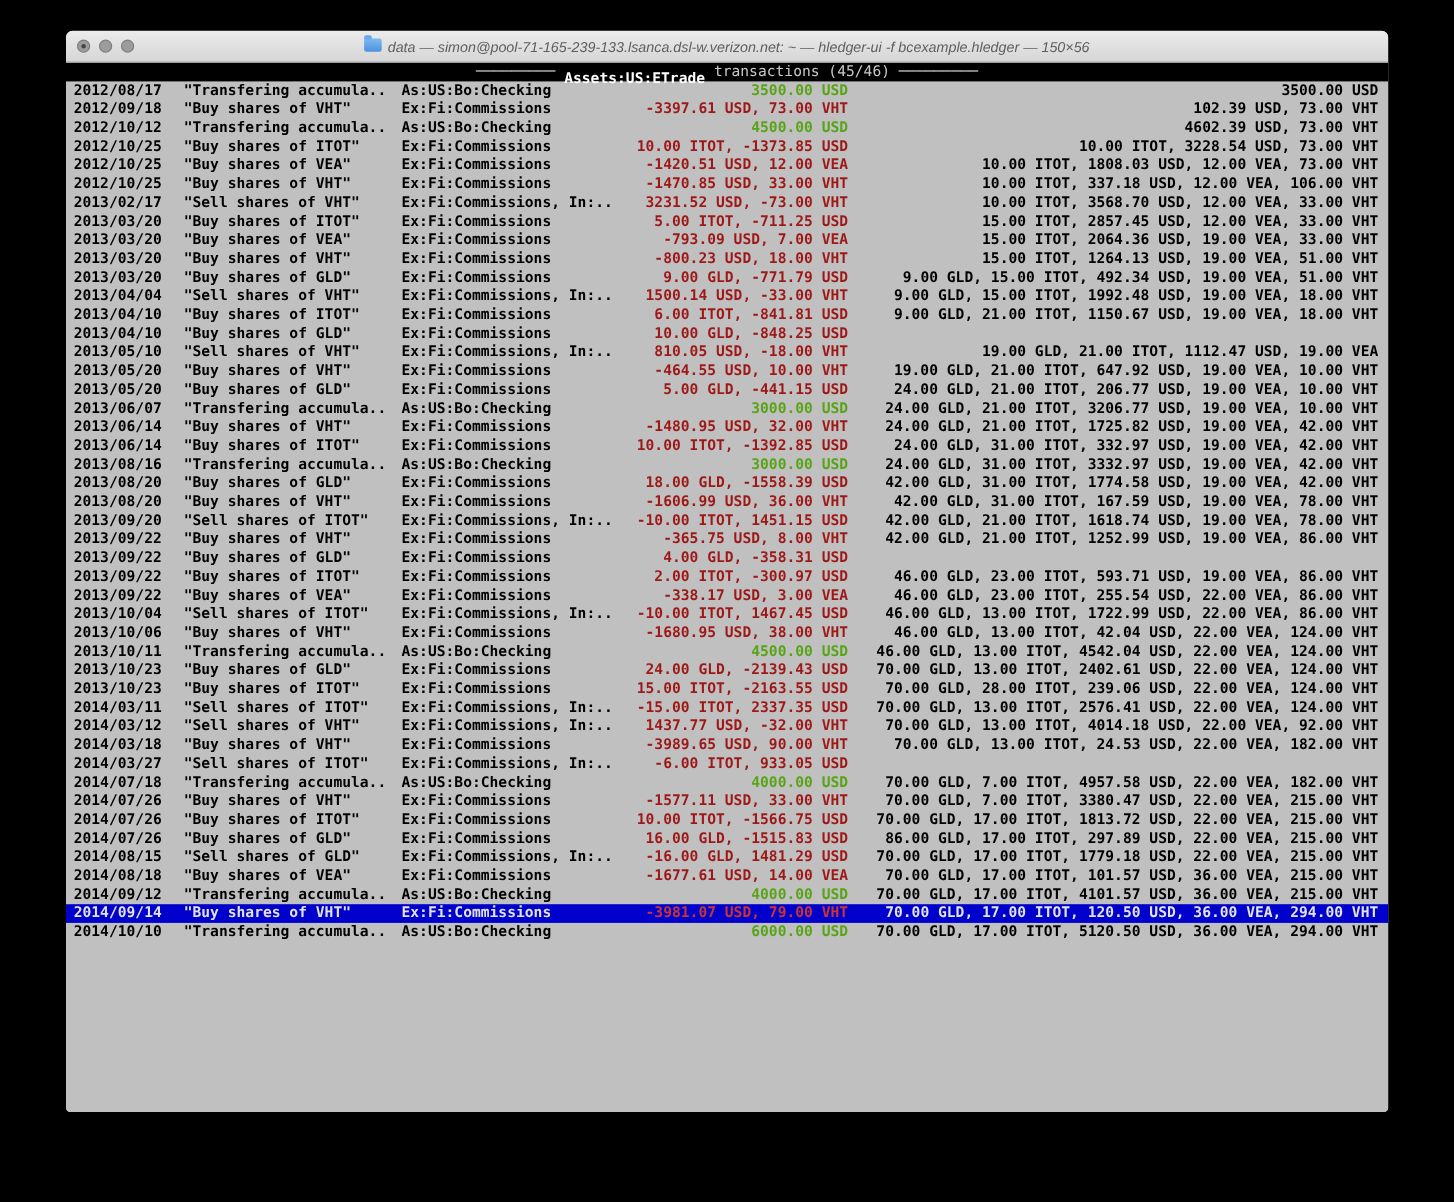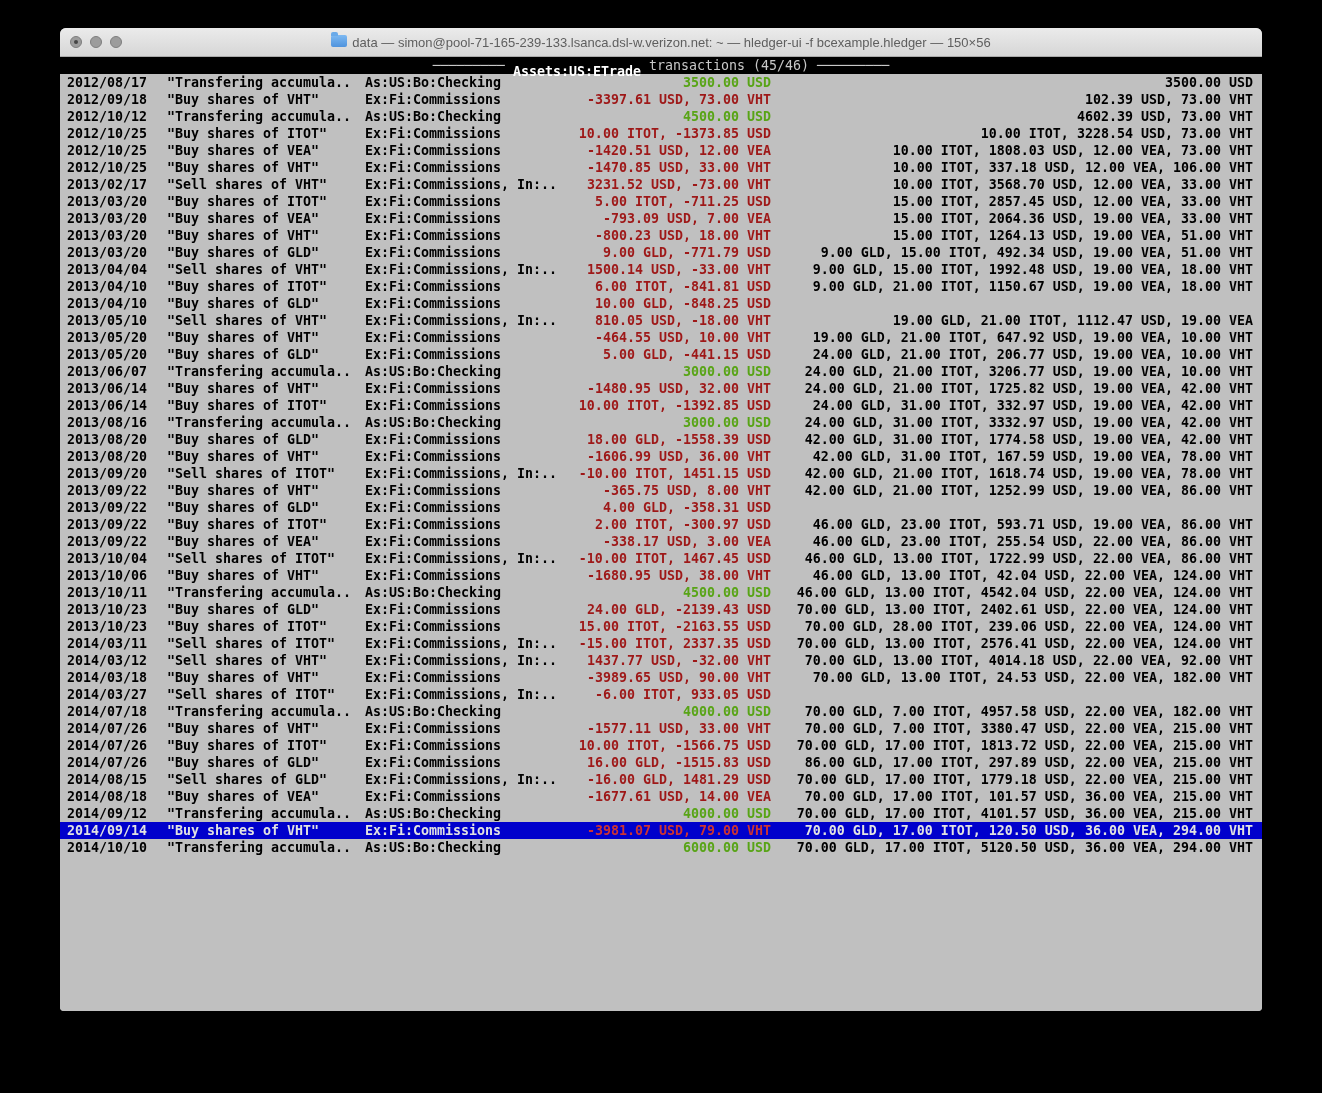--- a/index.html
+++ b/index.html
@@ -13,21 +13,21 @@
     box-shadow:0 0 0 1px rgba(0,0,0,.55);
   }
   .titlebar{
     height:28px;background:linear-gradient(#ebebeb,#d6d6d6);
     border-bottom:1px solid #aaa;position:relative;
     display:flex;align-items:center;justify-content:center;
   }
   .lights{position:absolute;left:10px;top:8px;display:flex;gap:8px;}
   .light{width:12px;height:12px;border-radius:50%;background:#9c9c9c;border:1px solid #7e7e7e;box-sizing:border-box;position:relative;}
   .light.close::after{content:"";position:absolute;left:3px;top:3px;width:4px;height:4px;border-radius:50%;background:#454545;}
-  .wtitle{display:flex;gap:5px;max-width:1050px;}
+  .wtitle{display:flex;gap:5px;max-width:1050px;font-style:italic;}
   .wtitle .ttext{font-size:13px;color:#5e5e5e;white-space:nowrap;}
   .folder{width:16px;height:12px;position:relative;background:linear-gradient(#7db9f2,#4f93dd);border-radius:2px;flex:0 0 auto;}
   .folder::before{content:"";position:absolute;top:-3px;left:0;width:7px;height:4px;background:#6aaae9;border-radius:2px 2px 0 0;}
 
   .term{
     height:955px;background:var(--terminal_bg,#c0c0c0);
     font-family:"DejaVu Sans Mono","Liberation Mono",monospace;
     font-size:13.3px;line-height:17px;font-weight:700;color:#000;
   }
   .bar{

